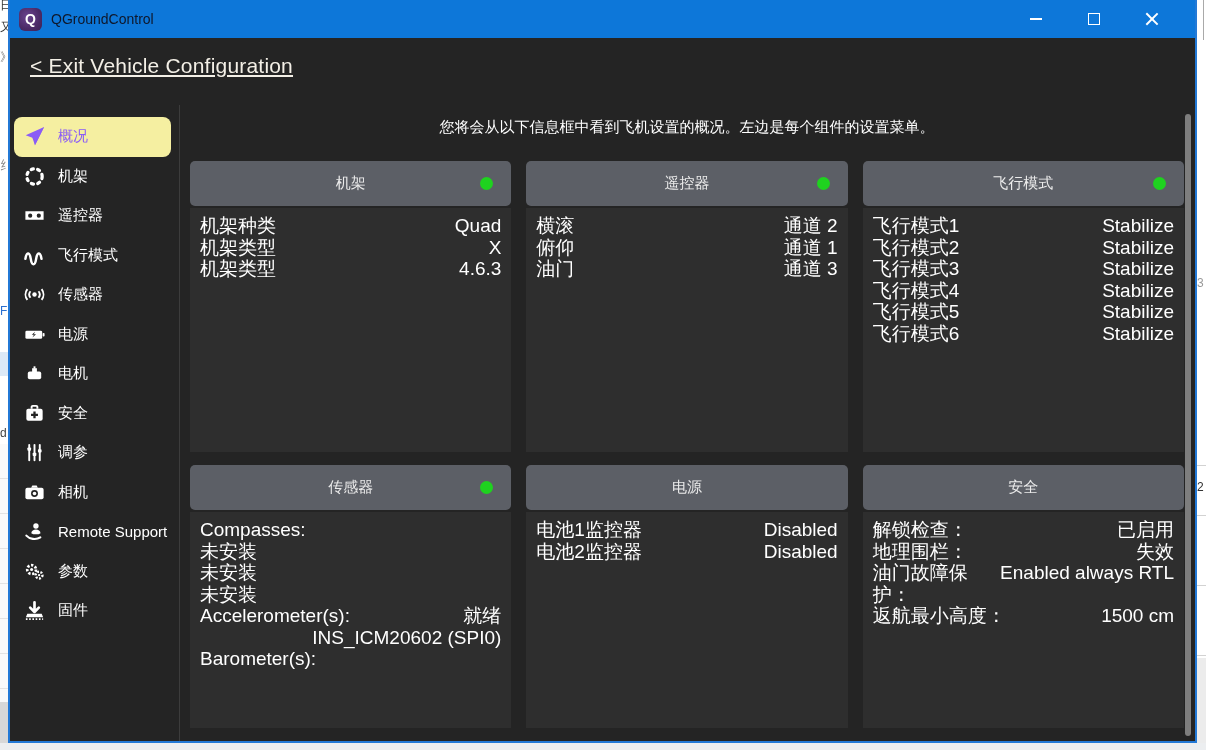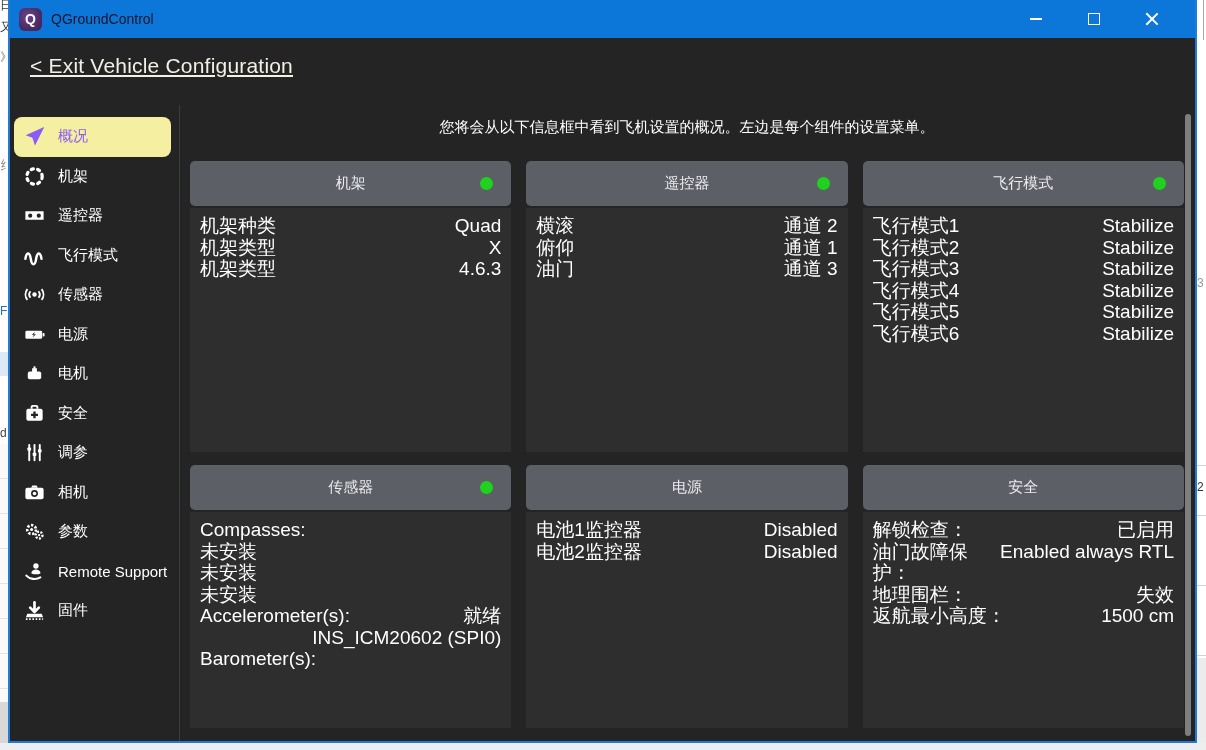--- a/index.html
+++ b/index.html
@@ -220,41 +220,41 @@
               <path d="M8.5 7l1.2-2.4h4.6L15.5 7z" fill="currentColor"></path>
               <circle cx="12" cy="13" r="3.6" fill="#242424"></circle>
               <circle cx="12" cy="13" r="1.9" fill="currentColor"></circle>
             </svg>
           </span>
           <span>相机</span>
         </div>
         <div class="side-item">
           <span class="side-icon">
             <svg viewBox="0 0 24 24">
+              <circle cx="13.5" cy="6.3" r="2.8" fill="currentColor"></circle>
+              <path d="M13.5 10c-2.5 0-4.6 1.5-4.9 3.7l2.1 1.1h5.6l2-1.1C18 11.5 16 10 13.5 10z" fill="currentColor"></path>
+              <path fill="none" stroke="currentColor" stroke-width="2.2" stroke-linecap="round" d="M3.5 16.3c3.2 3.6 10 4.8 14.6 1.8"></path>
+            </svg>
+          </span>
+          <span>Remote Support</span>
+        </div>
+        <div class="side-item">
+          <span class="side-icon">
+            <svg viewBox="0 0 24 24">
               <circle cx="9" cy="10" r="4.6" fill="none" stroke="currentColor" stroke-width="2.8" stroke-dasharray="2.4 1.7"></circle>
               <circle cx="9" cy="10" r="1.6" fill="currentColor"></circle>
               <circle cx="16.8" cy="15.8" r="3.5" fill="none" stroke="currentColor" stroke-width="2.5" stroke-dasharray="2 1.5"></circle>
               <circle cx="16.8" cy="15.8" r="1.2" fill="currentColor"></circle>
             </svg>
           </span>
           <span>参数</span>
         </div>
         <div class="side-item">
           <span class="side-icon">
             <svg viewBox="0 0 24 24">
-              <circle cx="13.5" cy="6.3" r="2.8" fill="currentColor"></circle>
-              <path d="M13.5 10c-2.5 0-4.6 1.5-4.9 3.7l2.1 1.1h5.6l2-1.1C18 11.5 16 10 13.5 10z" fill="currentColor"></path>
-              <path fill="none" stroke="currentColor" stroke-width="2.2" stroke-linecap="round" d="M3.5 16.3c3.2 3.6 10 4.8 14.6 1.8"></path>
-            </svg>
-          </span>
-          <span>Remote Support</span>
-        </div>
-        <div class="side-item">
-          <span class="side-icon">
-            <svg viewBox="0 0 24 24">
               <path fill="none" stroke="currentColor" stroke-width="2.8" stroke-linecap="round" stroke-linejoin="round" d="M12 3.5V13M7.5 9l4.5 4.5L16.5 9"></path>
               <path d="M4.5 15.5h15l1.5 3.5h-18z" fill="currentColor"></path>
               <path fill="none" stroke="currentColor" stroke-width="1.7" stroke-dasharray="1.7 1.7" d="M3 21h18"></path>
             </svg>
           </span>
           <span>固件</span>
         </div>
       </div>
 
     <div class="intro">您将会从以下信息框中看到飞机设置的概况。左边是每个组件的设置菜单。</div>
@@ -386,26 +386,26 @@
         <div class="card">
           <div class="card-header">
             <span class="card-title">安全</span>
           </div>
           <div class="card-body">
             <div class="card-row">
               <span class="lab">解锁检查：</span>
               <span class="val">已启用</span>
             </div>
             <div class="card-row">
+              <span class="lab">地理围栏：</span>
+              <span class="val">失效</span>
+            </div>
+            <div class="card-row">
               <span class="lab">油门故障保护：</span>
               <span class="val">Enabled always RTL</span>
-            </div>
-            <div class="card-row">
-              <span class="lab">地理围栏：</span>
-              <span class="val">失效</span>
             </div>
             <div class="card-row">
               <span class="lab">返航最小高度：</span>
               <span class="val">1500 cm</span>
             </div>
           </div>
         </div>
       </div>
 
     <div class="scrollbar-thumb"></div>

